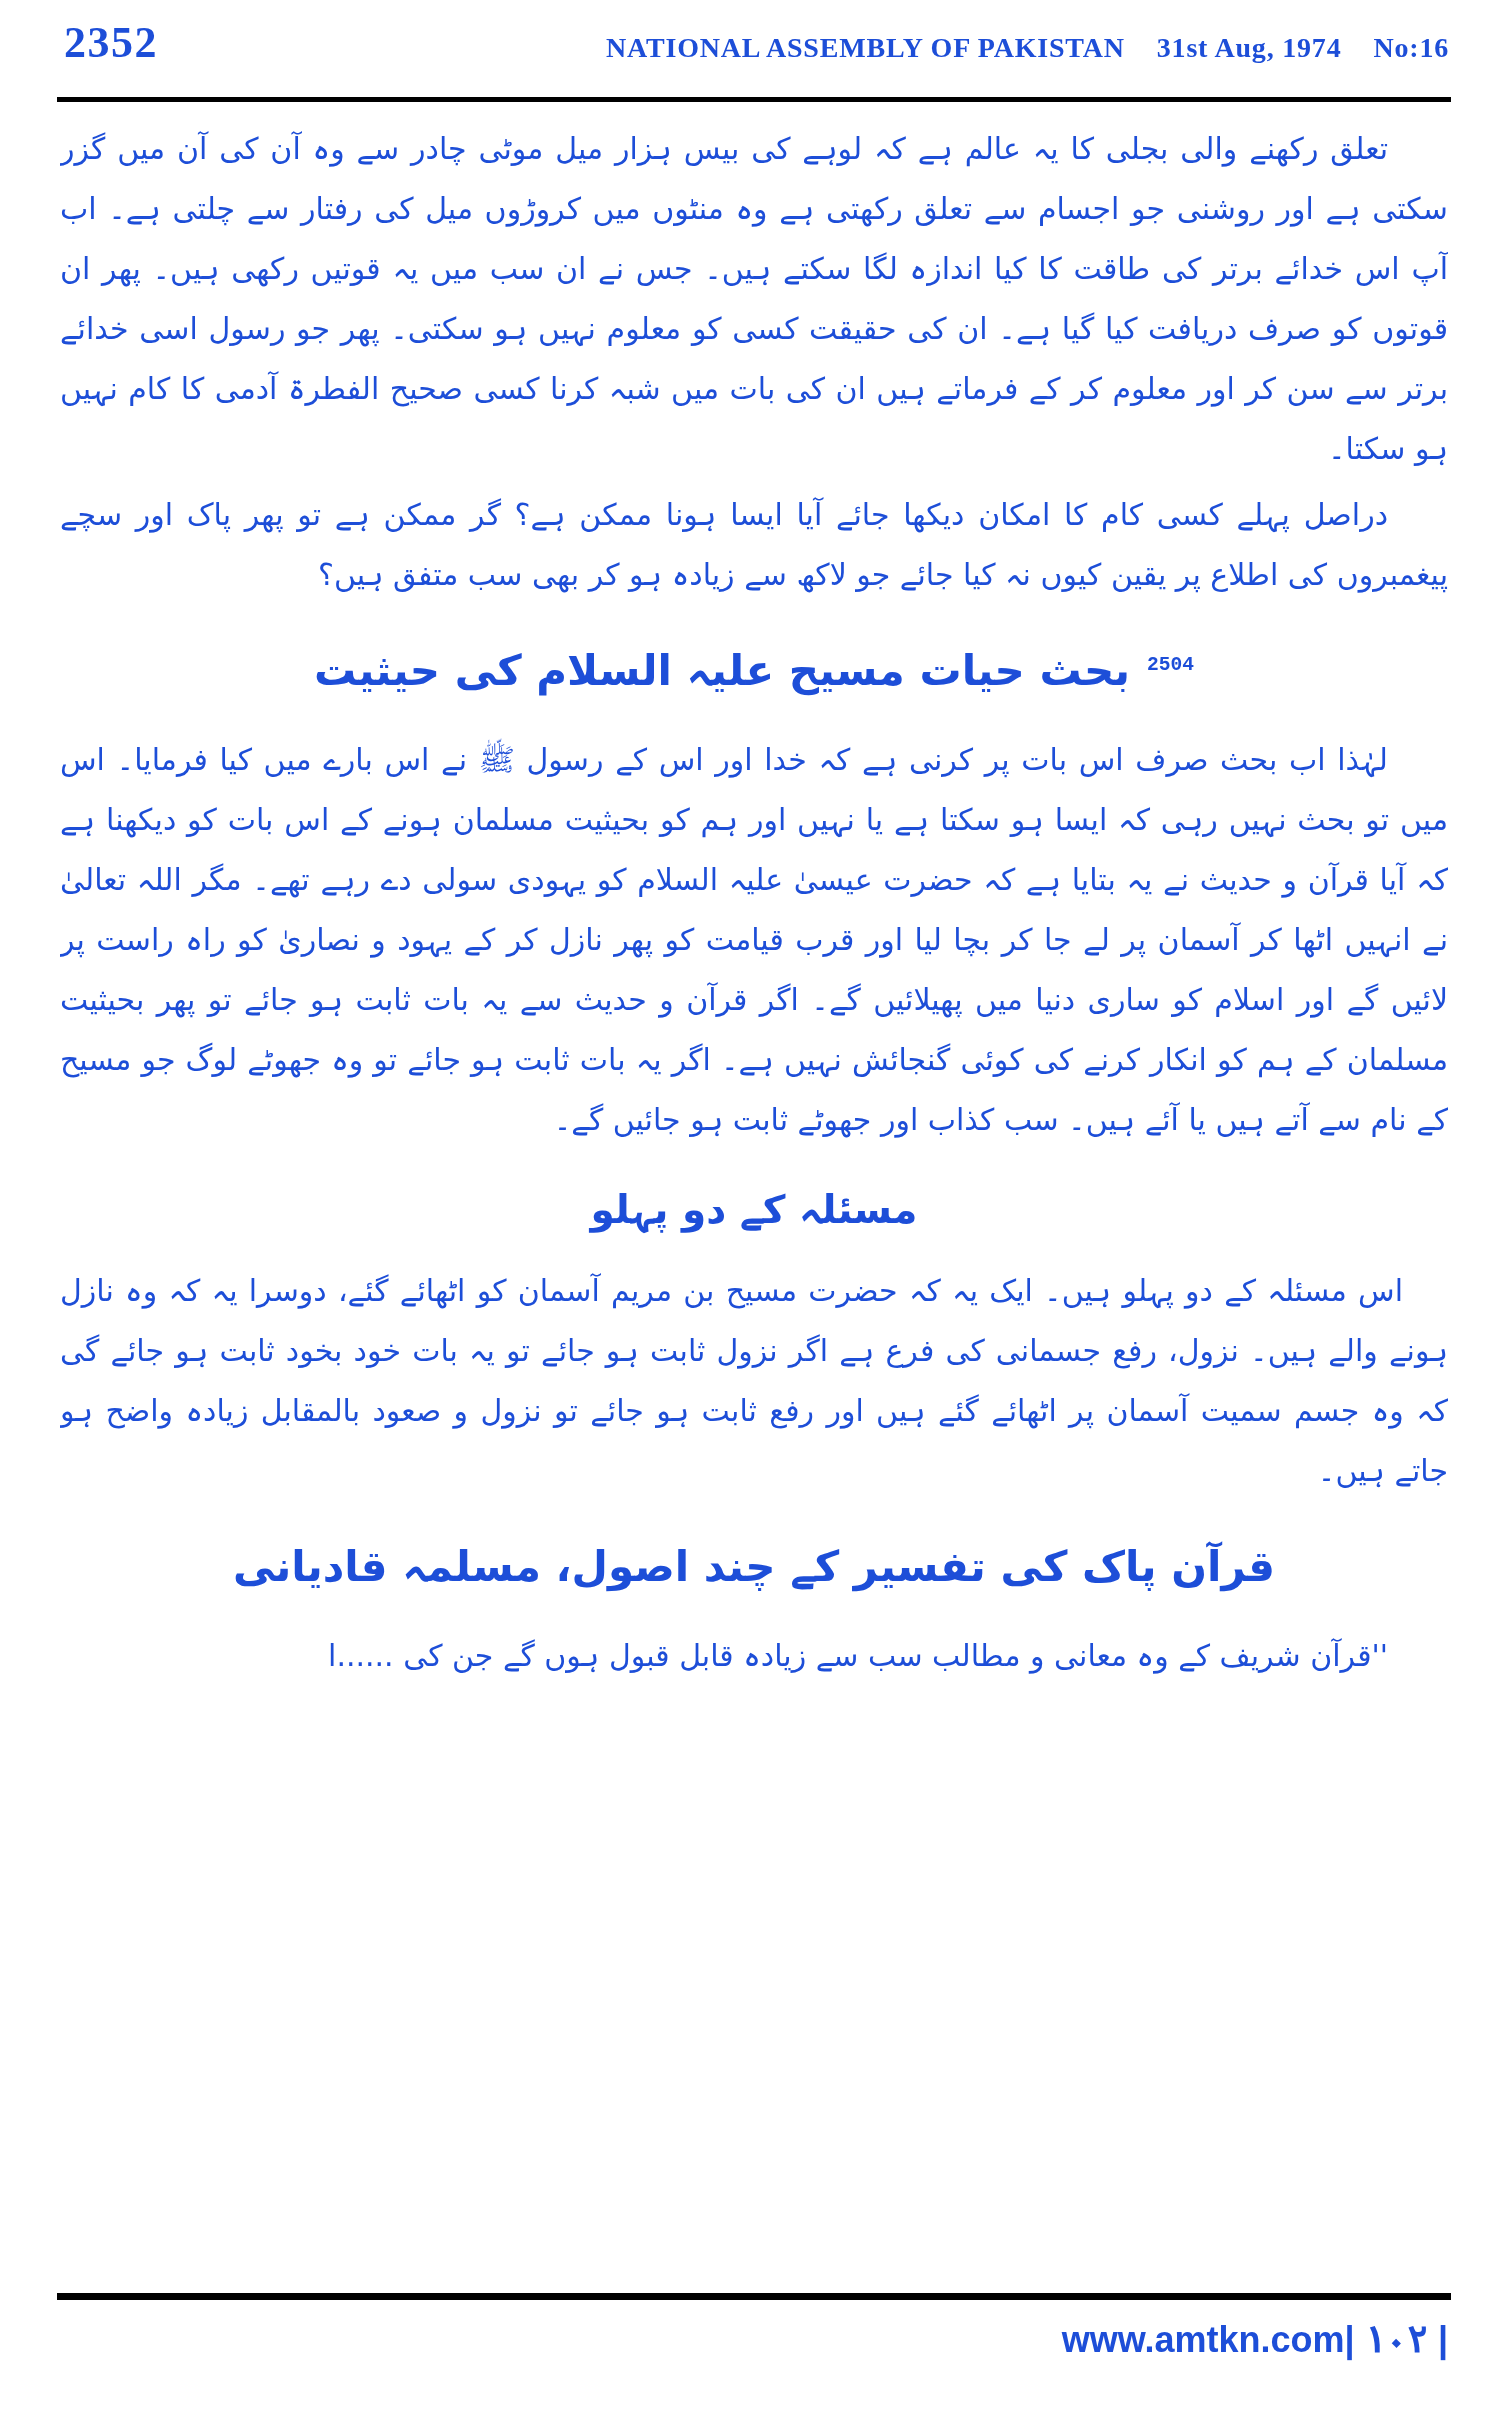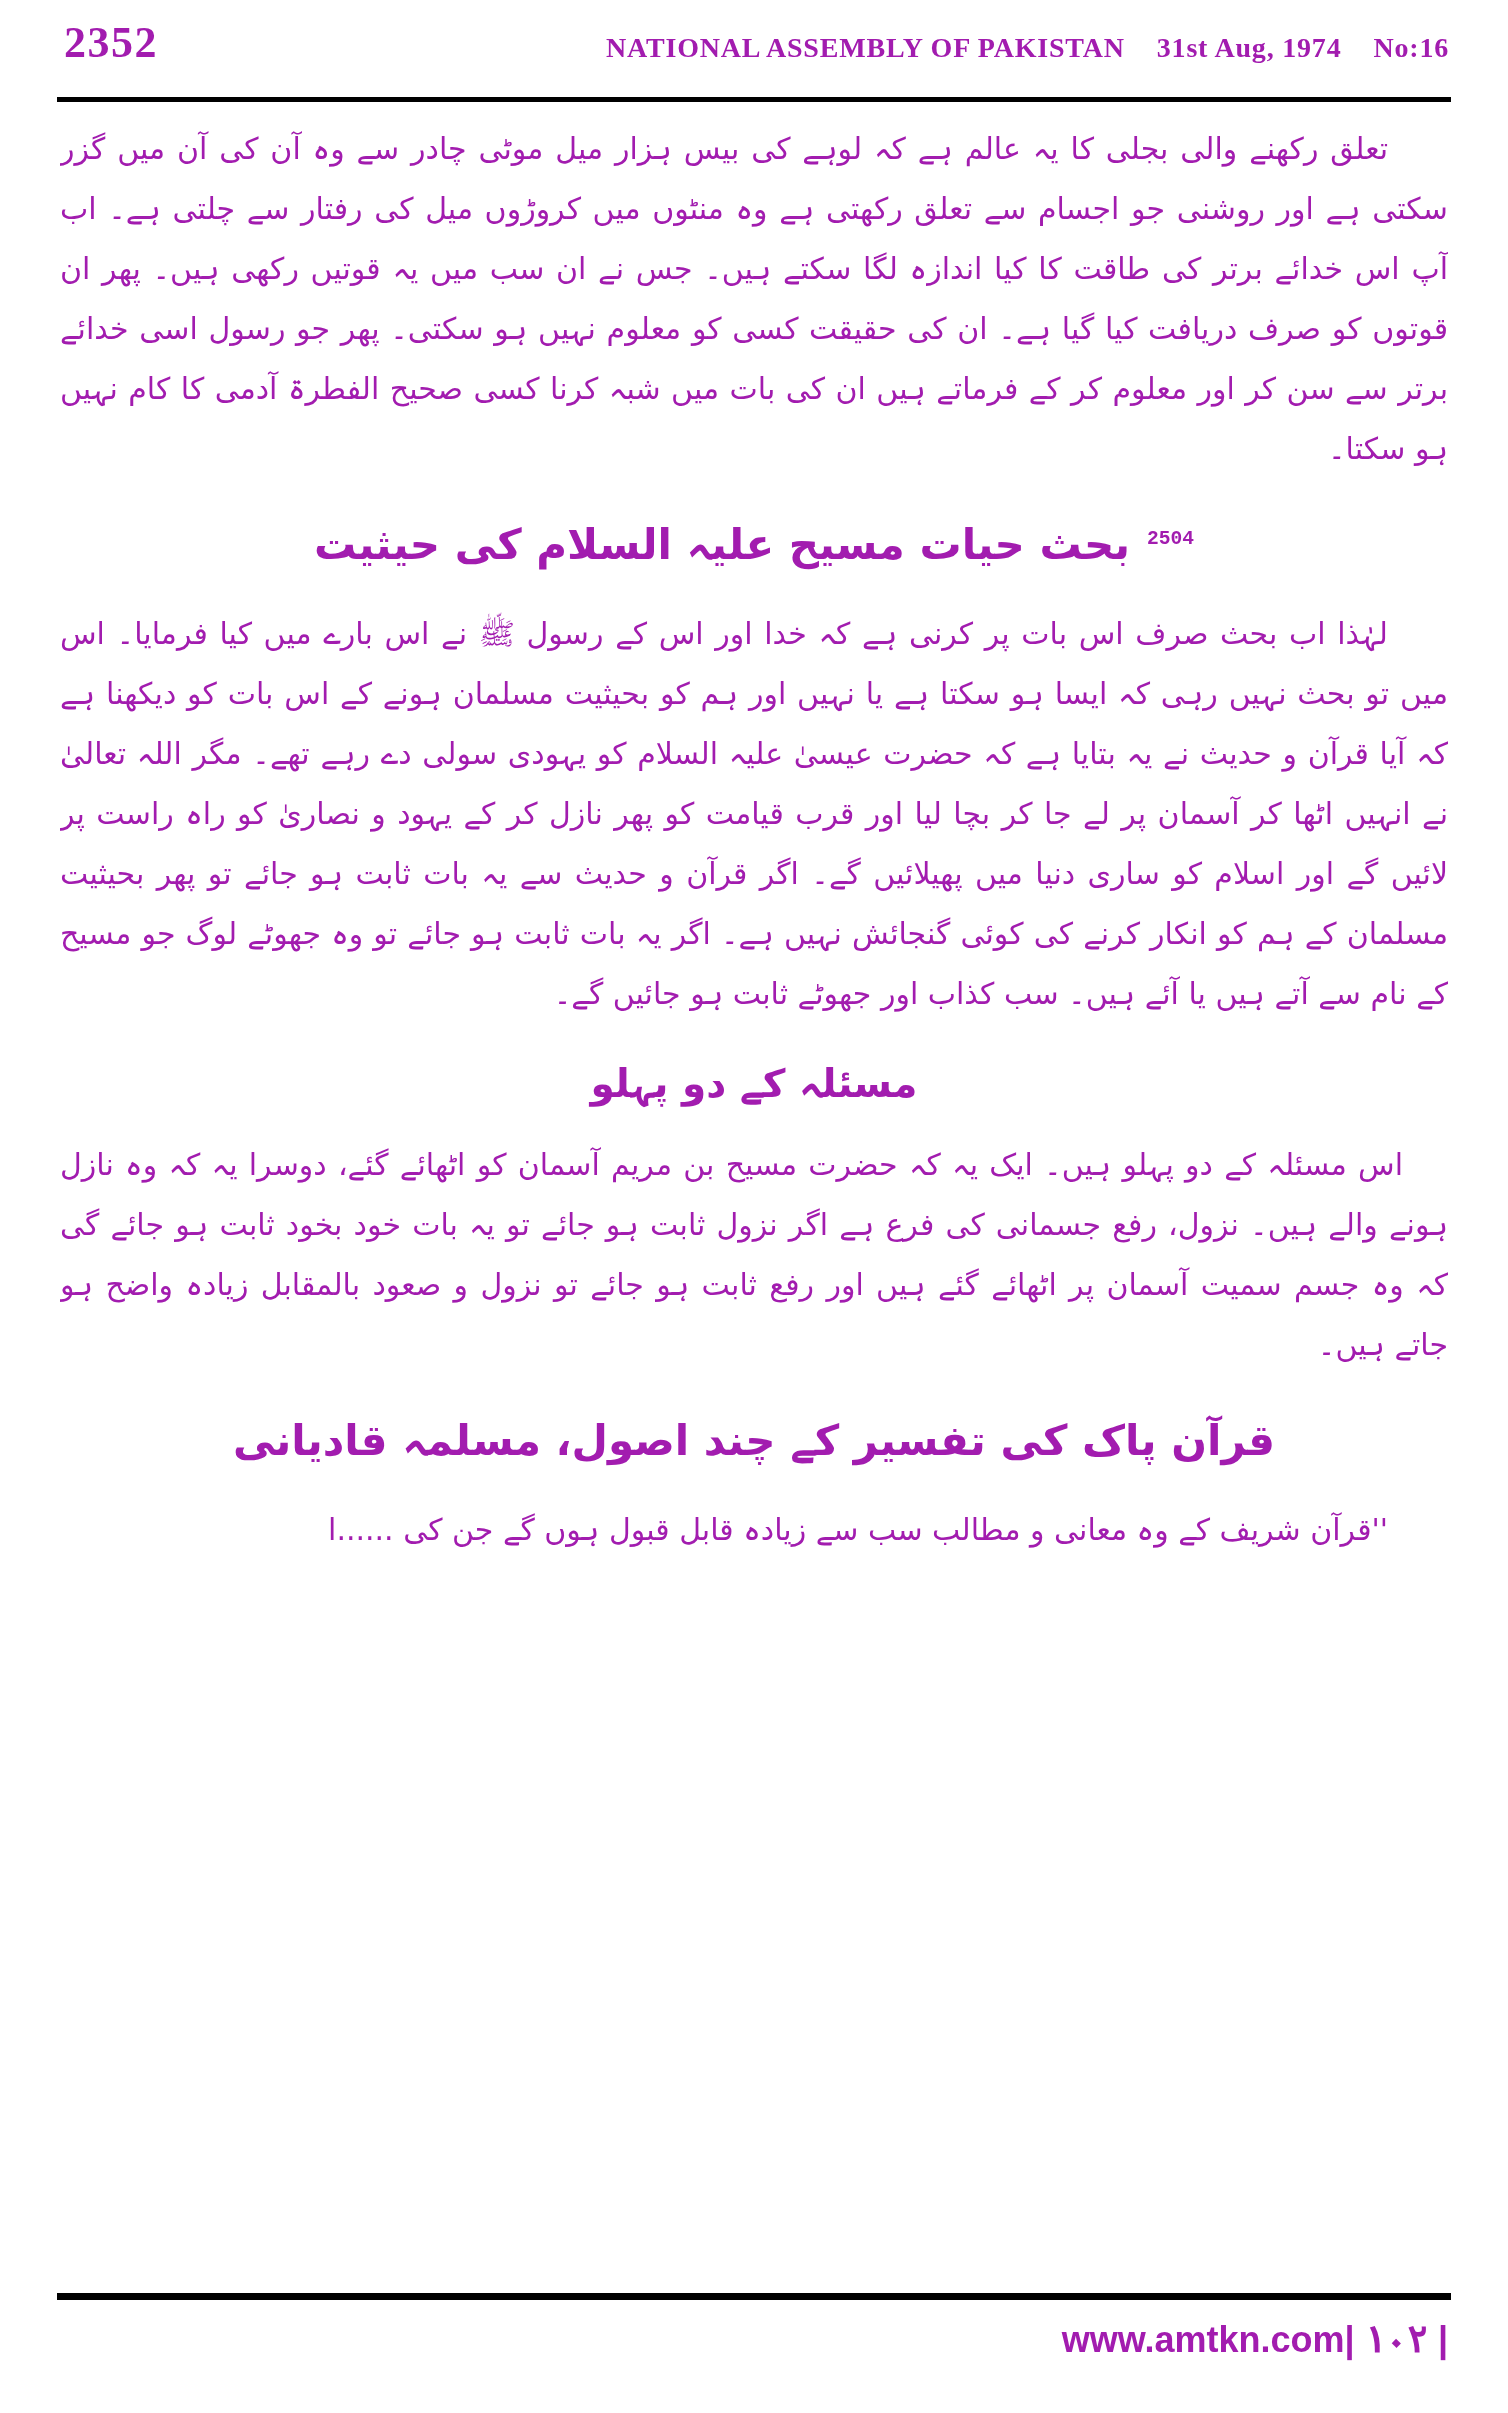--- a/index.html
+++ b/index.html
@@ -3,21 +3,21 @@
 <meta charset="utf-8">
 <style>
   * { box-sizing: border-box; margin: 0; padding: 0; }
   html, body { background: #e8e8e8; }
   .page {
     position: relative;
     width: 1508px;
     height: 2413px;
     margin: 0 auto;
     background: #ffffff;
-    color: #a21caf;
+    color: #1d4ed8;
     overflow: hidden;
   }
   
   .header {
     position: absolute;
     top: 16.6px; left: 64px; right: 59px;
     display: flex;
     justify-content: space-between;
     align-items: baseline;
     font-family: "Liberation Serif", serif;
@@ -100,20 +100,21 @@
       <span>NATIONAL ASSEMBLY OF PAKISTAN</span>
       <span>31st Aug, 1974</span>
       <span>No:16</span>
     </div>
   </div>
 
   <div class="rule-top"></div>
 
   <div class="content">
     <p class="urdu">تعلق رکھنے والی بجلی کا یہ عالم ہے کہ لوہے کی بیس ہزار میل موٹی چادر سے وہ آن کی آن میں گزر سکتی ہے اور روشنی جو اجسام سے تعلق رکھتی ہے وہ منٹوں میں کروڑوں میل کی رفتار سے چلتی ہے۔ اب آپ اس خدائے برتر کی طاقت کا کیا اندازہ لگا سکتے ہیں۔ جس نے ان سب میں یہ قوتیں رکھی ہیں۔ پھر ان قوتوں کو صرف دریافت کیا گیا ہے۔ ان کی حقیقت کسی کو معلوم نہیں ہو سکتی۔ پھر جو رسول اسی خدائے برتر سے سن کر اور معلوم کر کے فرماتے ہیں ان کی بات میں شبہ کرنا کسی صحیح الفطرۃ آدمی کا کام نہیں ہو سکتا۔</p>
+    <p class="urdu">دراصل پہلے کسی کام کا امکان دیکھا جائے آیا ایسا ہونا ممکن ہے؟ گر ممکن ہے تو پھر پاک اور سچے پیغمبروں کی اطلاع پر یقین کیوں نہ کیا جائے جو لاکھ سے زیادہ ہو کر بھی سب متفق ہیں؟</p>
 
     <div class="heading">
       <sup>2504</sup><span>بحث حیات مسیح علیہ السلام کی حیثیت</span>
     </div>
 
     <p class="urdu">لہٰذا اب بحث صرف اس بات پر کرنی ہے کہ خدا اور اس کے رسول ﷺ نے اس بارے میں کیا فرمایا۔ اس میں تو بحث نہیں رہی کہ ایسا ہو سکتا ہے یا نہیں اور ہم کو بحیثیت مسلمان ہونے کے اس بات کو دیکھنا ہے کہ آیا قرآن و حدیث نے یہ بتایا ہے کہ حضرت عیسیٰ علیہ السلام کو یہودی سولی دے رہے تھے۔ مگر اللہ تعالیٰ نے انہیں اٹھا کر آسمان پر لے جا کر بچا لیا اور قرب قیامت کو پھر نازل کر کے یہود و نصاریٰ کو راہ راست پر لائیں گے اور اسلام کو ساری دنیا میں پھیلائیں گے۔ اگر قرآن و حدیث سے یہ بات ثابت ہو جائے تو پھر بحیثیت مسلمان کے ہم کو انکار کرنے کی کوئی گنجائش نہیں ہے۔ اگر یہ بات ثابت ہو جائے تو وہ جھوٹے لوگ جو مسیح کے نام سے آتے ہیں یا آئے ہیں۔ سب کذاب اور جھوٹے ثابت ہو جائیں گے۔</p>
 
     <div class="heading small">
       <span>مسئلہ کے دو پہلو</span>
     </div>

